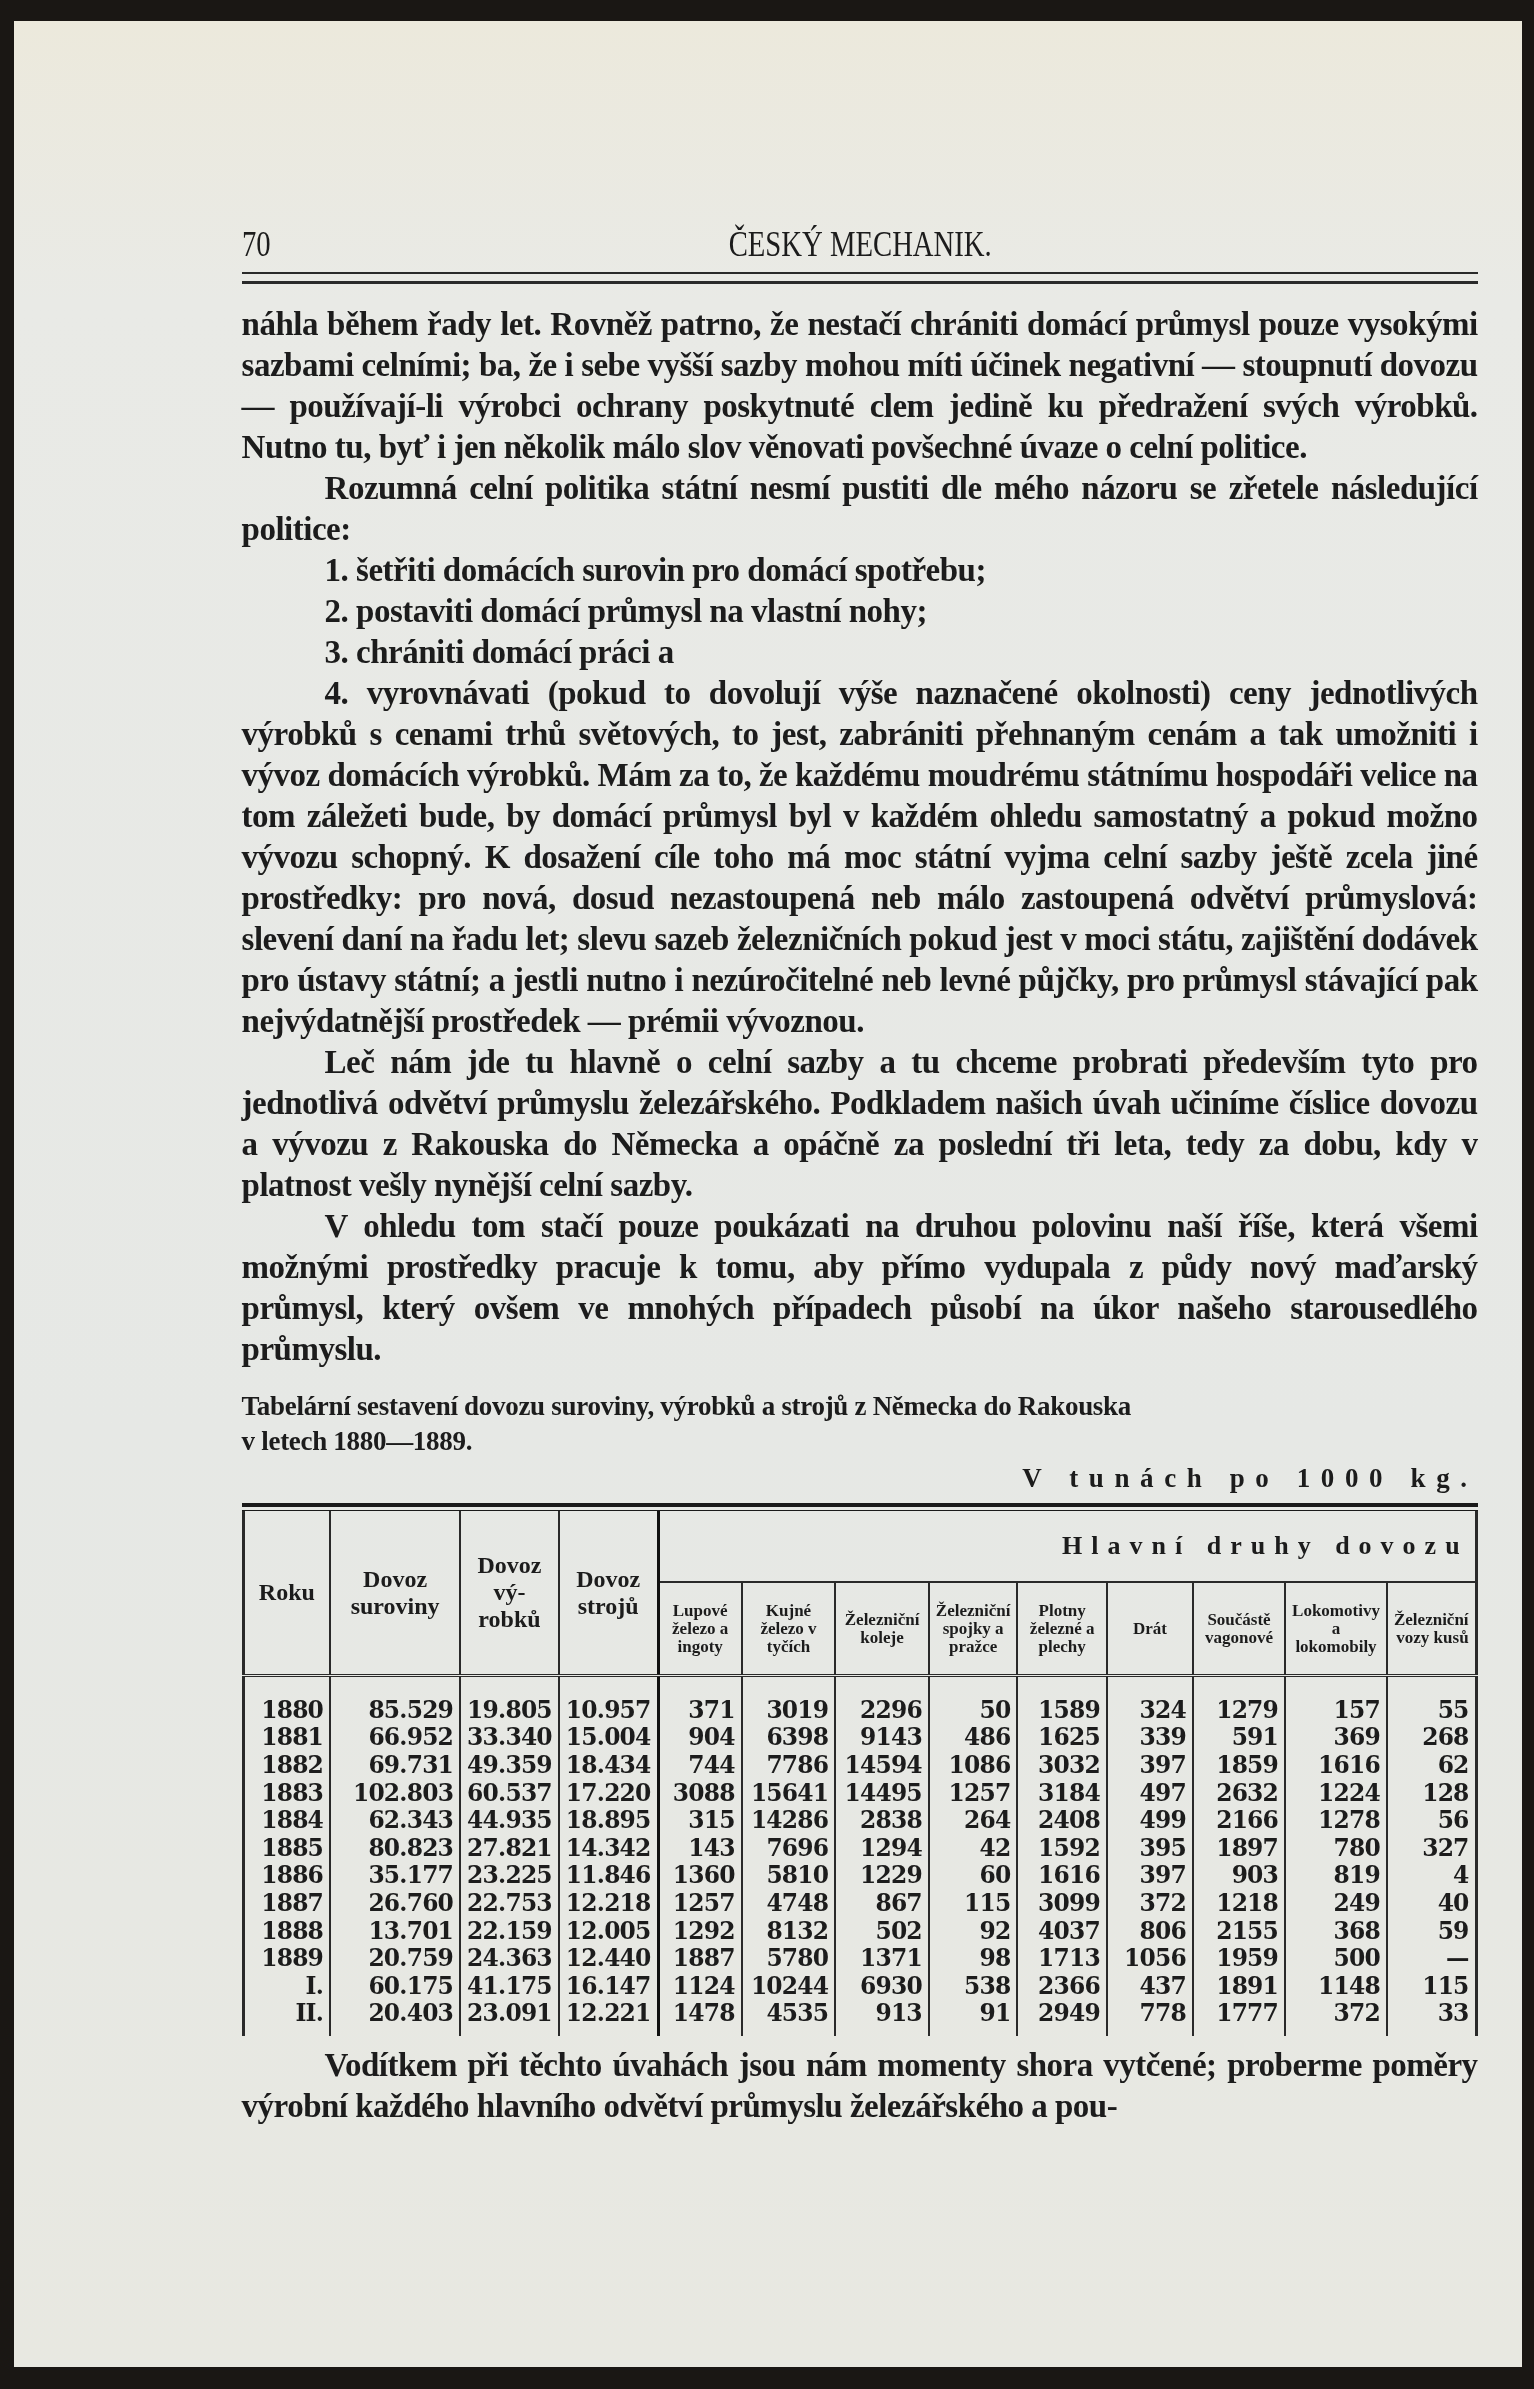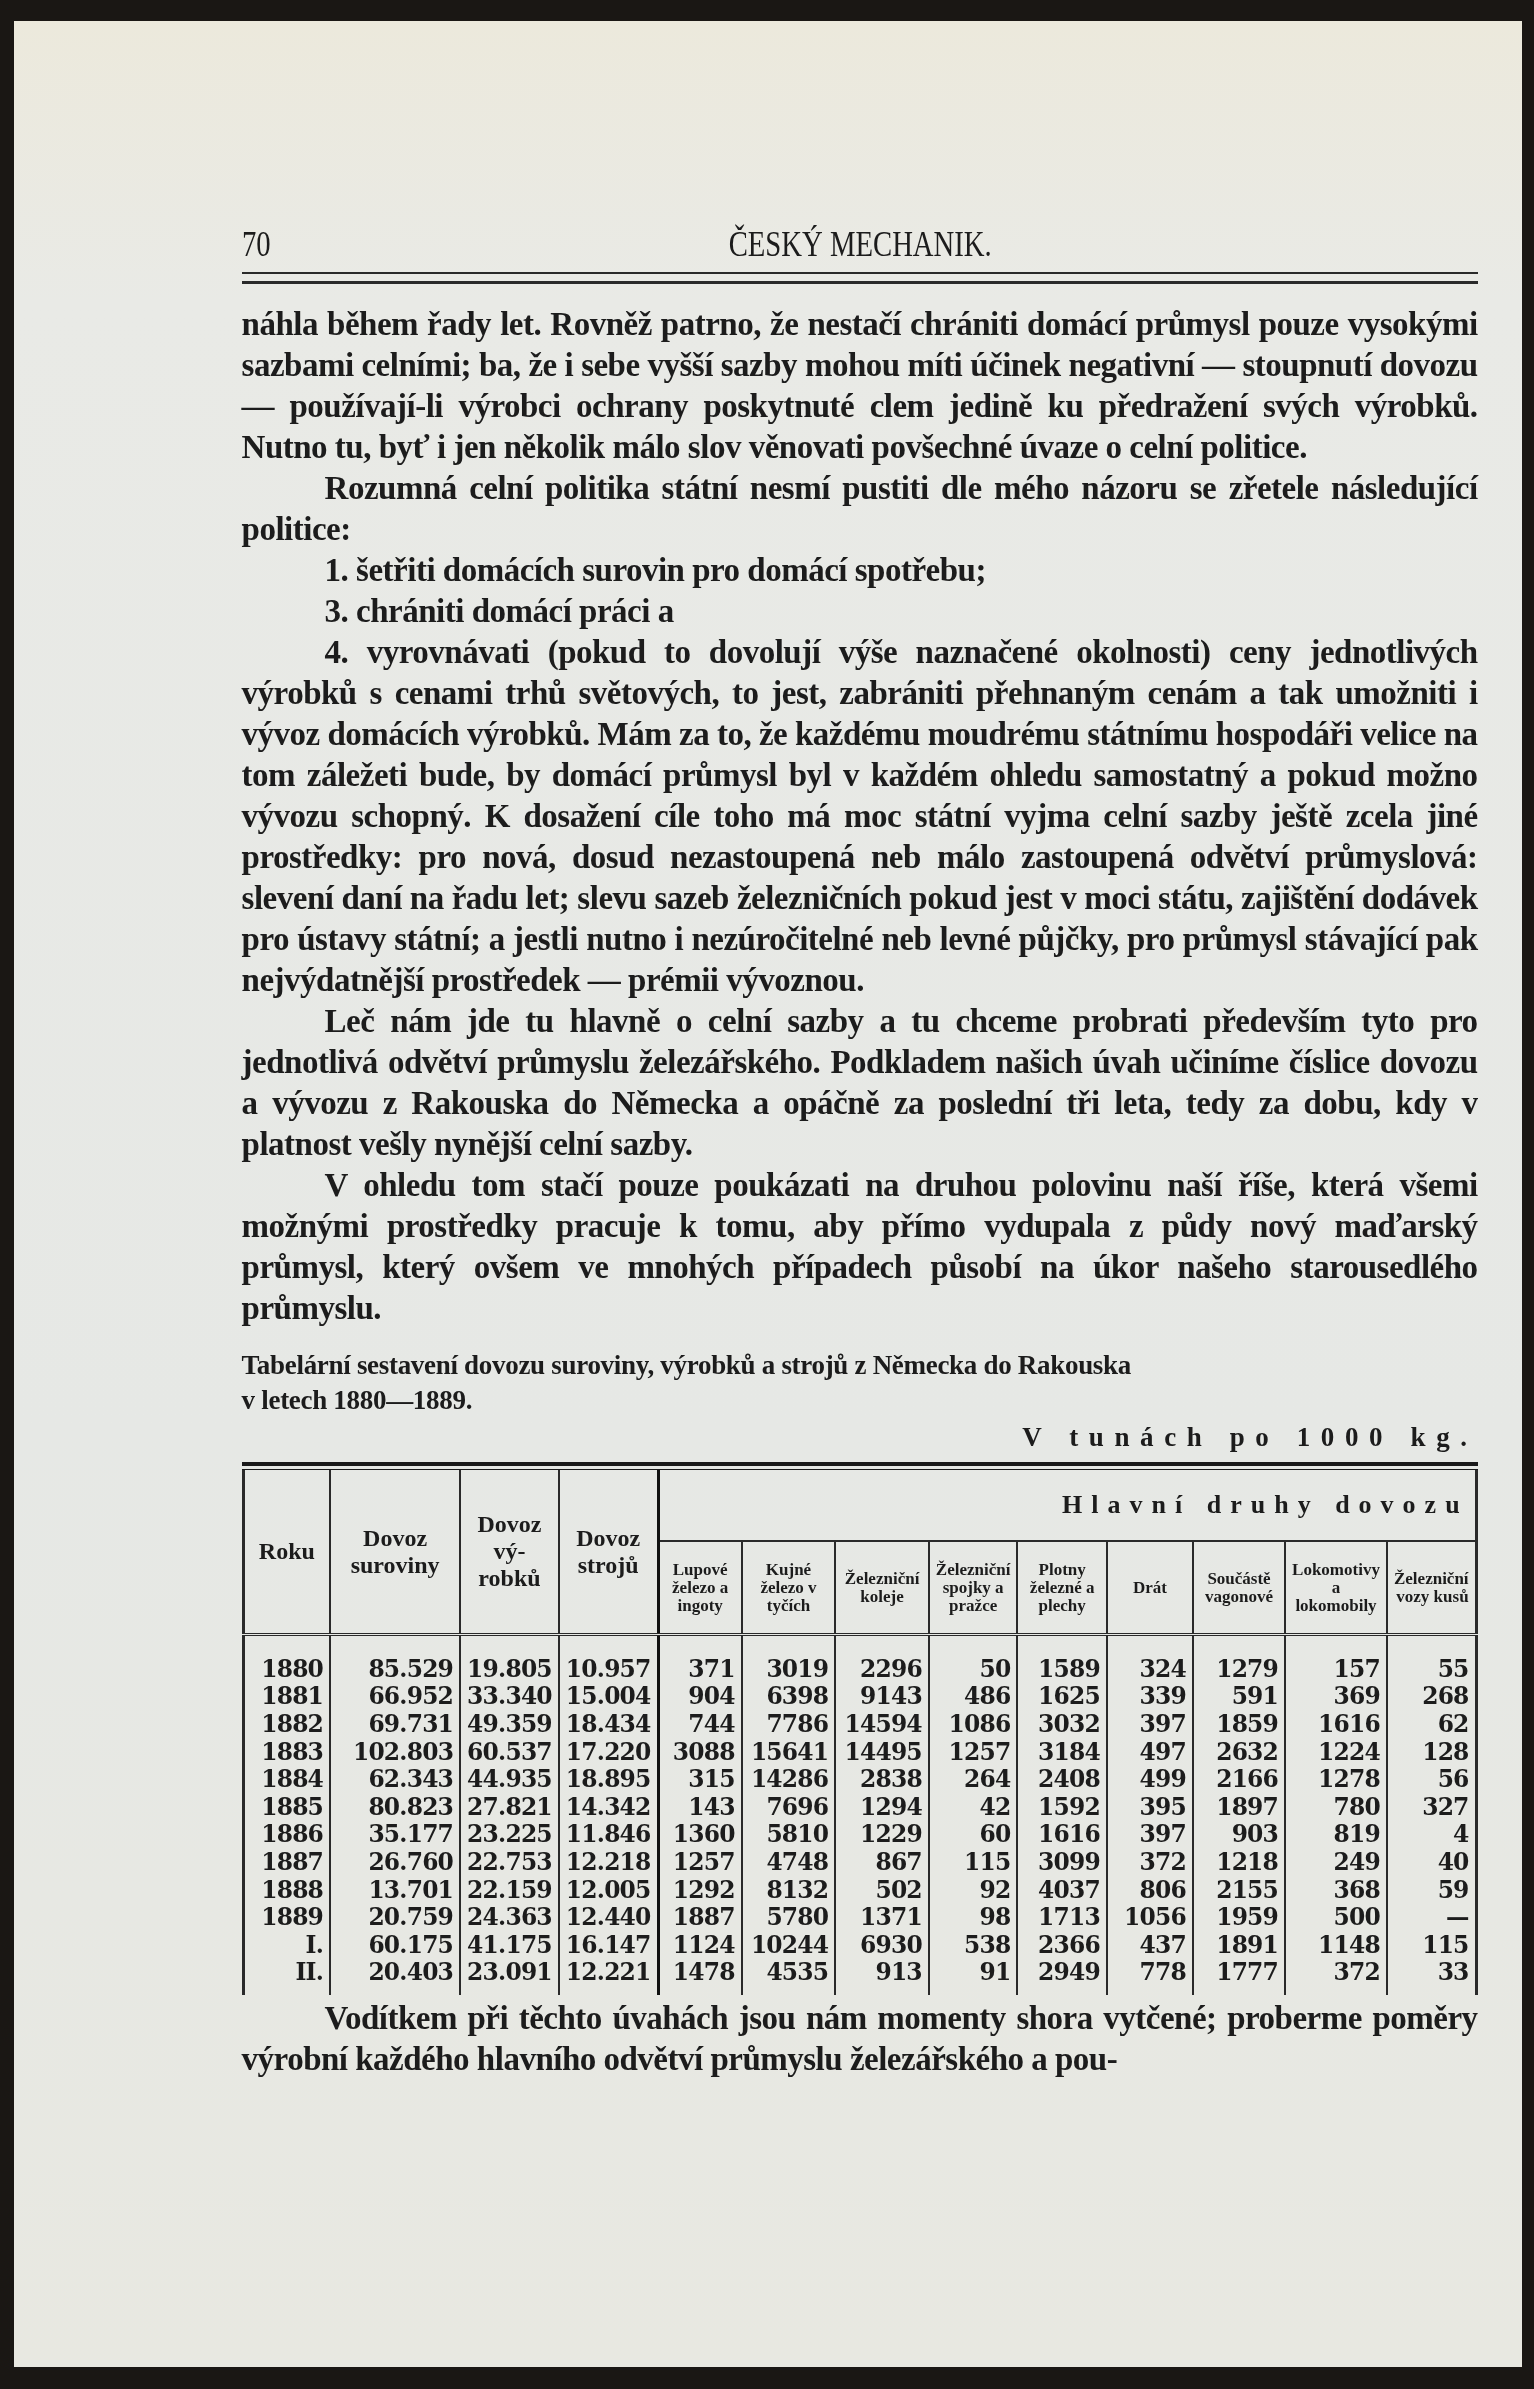--- a/index.html
+++ b/index.html
@@ -102,39 +102,40 @@
     font-size: 23.4px;
     font-weight: bold;
     text-align: right;
     line-height: 27.6px;
     font-family: "DejaVu Serif", serif;
     letter-spacing: -0.8px;
   }
   tbody tr:first-child td { padding-top: 19.6px; }
   tbody tr:last-child td { padding-bottom: 7.6px; }
   td.year { text-align: center; }
-  .after-text { margin-top: 3px; }
+  .after-text { margin-top: 9px; }
   .thick-left { border-left-width: 3.8px !important; border-left-color: #111 !important; }
 </style>
 </head>
 <body>
 
 <div class="page">
   <div class="content">
 
     <div class="running-head">
       <span class="page-number">70</span>
       <span class="journal-title">ČESKÝ MECHANIK.</span>
     </div>
     <div class="head-rule"></div>
 
     <div class="body-text">
       <p>náhla během řady let. Rovněž patrno, že nestačí chrániti domácí průmysl pouze vysokými sazbami celními; ba, že i sebe vyšší sazby mohou míti účinek negativní — stoupnutí dovozu — používají-li výrobci ochrany poskytnuté clem jedině ku předražení svých výrobků. Nutno tu, byť i jen několik málo slov věnovati povšechné úvaze o celní politice.</p>
       <p class="indent">Rozumná celní politika státní nesmí pustiti dle mého názoru se zřetele následující politice:</p>
       <p class="list-item">1. šetřiti domácích surovin pro domácí spotřebu;</p>
+      <p class="list-item">2. postaviti domácí průmysl na vlastní nohy;</p>
       <p class="list-item">3. chrániti domácí práci a</p>
       <p class="indent">4. vyrovnávati (pokud to dovolují výše naznačené okolnosti) ceny jednotlivých výrobků s cenami trhů světových, to jest, zabrániti přehnaným cenám a tak umožniti i vývoz domácích výrobků. Mám za to, že každému moudrému státnímu hospodáři velice na tom záležeti bude, by domácí průmysl byl v každém ohledu samostatný a pokud možno vývozu schopný. K dosažení cíle toho má moc státní vyjma celní sazby ještě zcela jiné prostředky: pro nová, dosud nezastoupená neb málo zastoupená odvětví průmyslová: slevení daní na řadu let; slevu sazeb železničních pokud jest v moci státu, zajištění dodávek pro ústavy státní; a jestli nutno i nezúročitelné neb levné půjčky, pro průmysl stávající pak nejvýdatnější prostředek — prémii vývoznou.</p>
       <p class="indent">Leč nám jde tu hlavně o celní sazby a tu chceme probrati především tyto pro jednotlivá odvětví průmyslu železářského. Podkladem našich úvah učiníme číslice dovozu a vývozu z Rakouska do Německa a opáčně za poslední tři leta, tedy za dobu, kdy v platnost vešly nynější celní sazby.</p>
       <p class="indent">V ohledu tom stačí pouze poukázati na druhou polovinu naší říše, která všemi možnými prostředky pracuje k tomu, aby přímo vydupala z půdy nový maďarský průmysl, který ovšem ve mnohých případech působí na úkor našeho starousedlého průmyslu.</p>
     </div>
 
     <div class="table-caption">
       <div>Tabelární sestavení dovozu suroviny, výrobků a strojů z Německa do Rakouska</div>
       <div>v letech 1880—1889.</div>
     </div>

